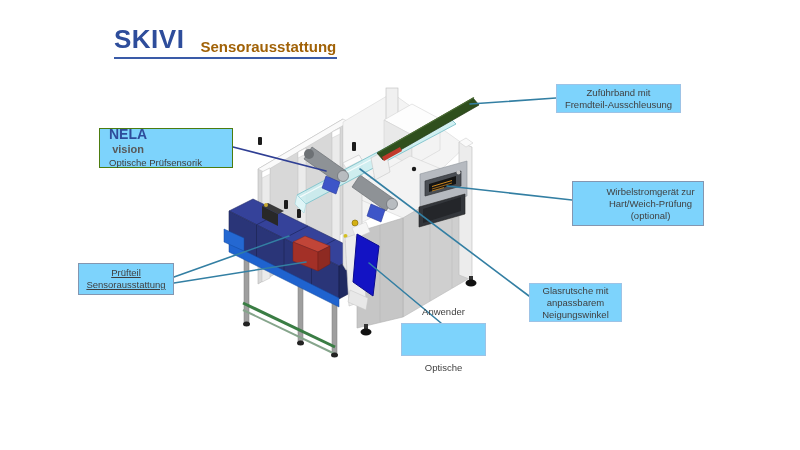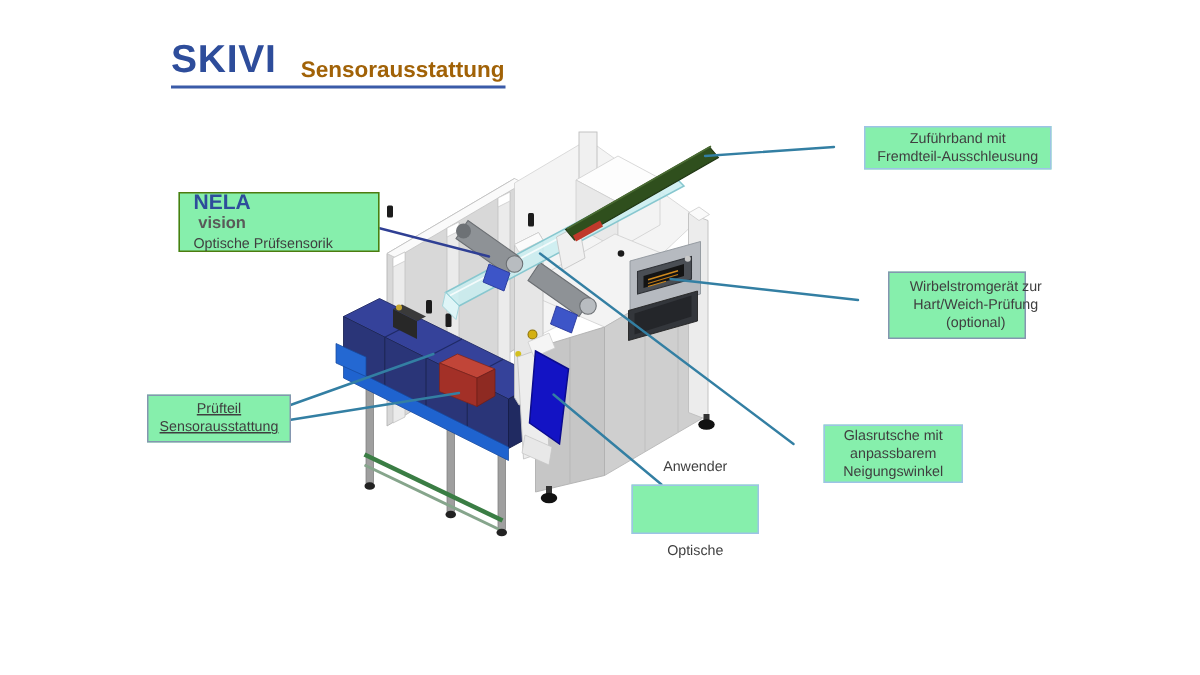--- a/index.html
+++ b/index.html
@@ -8,30 +8,30 @@
   .canvas{position:absolute;inset:0;width:800px;height:450px;}
   svg.scene{position:absolute;left:0;top:0;}
 
   
   .title-wrap{position:absolute;left:114px;top:24px;display:flex;align-items:flex-end;gap:16px;}
   .brand{font-size:26px;font-weight:bold;color:#2E4D9B;letter-spacing:0.5px;}
   .subtitle{font-size:15px;font-weight:bold;color:#a16207;}
   .title-rule{position:absolute;left:114px;top:57px;width:223px;height:2px;background:#3A5BA8;}
 
   
-  .co{position:absolute;background:#86efac;display:flex;flex-direction:column;
+  .co{position:absolute;background:#7dd3fc;display:flex;flex-direction:column;
       justify-content:center;align-items:center;text-align:center;
-      font-size:9.5px;line-height:12px;color:#3f3f3f;box-sizing:border-box;margin-left:20px;}
+      font-size:9.5px;line-height:12px;color:#3f3f3f;box-sizing:border-box;}
   .co span{display:block;white-space:nowrap;}
   .b-light{border:1px solid #9DC3E6;}
   .b-steel{border:1px solid #8496B0;}
   .b-blue {border:1px solid #4d7c0f;}
 
   #co-zufuhrband {left:556px;top:84px; width:125px;height:29px;}
-  #co-wirbelstrom{left:572px;top:181px;width:92px;height:45px;padding-left:25px;}
+  #co-wirbelstrom{left:572px;top:181px;width:132px;height:45px;padding-left:25px;}
   #co-pruefteil  {left:78px; top:263px;width:96px; height:32px;text-decoration:underline;}
   #co-glasrutsche{left:529px;top:283px;width:93px; height:39px;text-align:right;}
   #co-anwender   {left:401px;top:323px;width:85px; height:33px;gap:44px;}
 
   #co-nelavision{left:99px;top:128px;width:134px;height:40px;align-items:flex-start;
                  padding-left:9px;justify-content:center;}
   .nela-line1{font-size:14px;line-height:15px;font-weight:bold;}
   .nela-bold{color:#2E4D9B;}
   .nela-rest{color:#595959;font-size:11px;}
   .nela-sub{font-size:9.5px;color:#3f3f3f;line-height:12px;}

